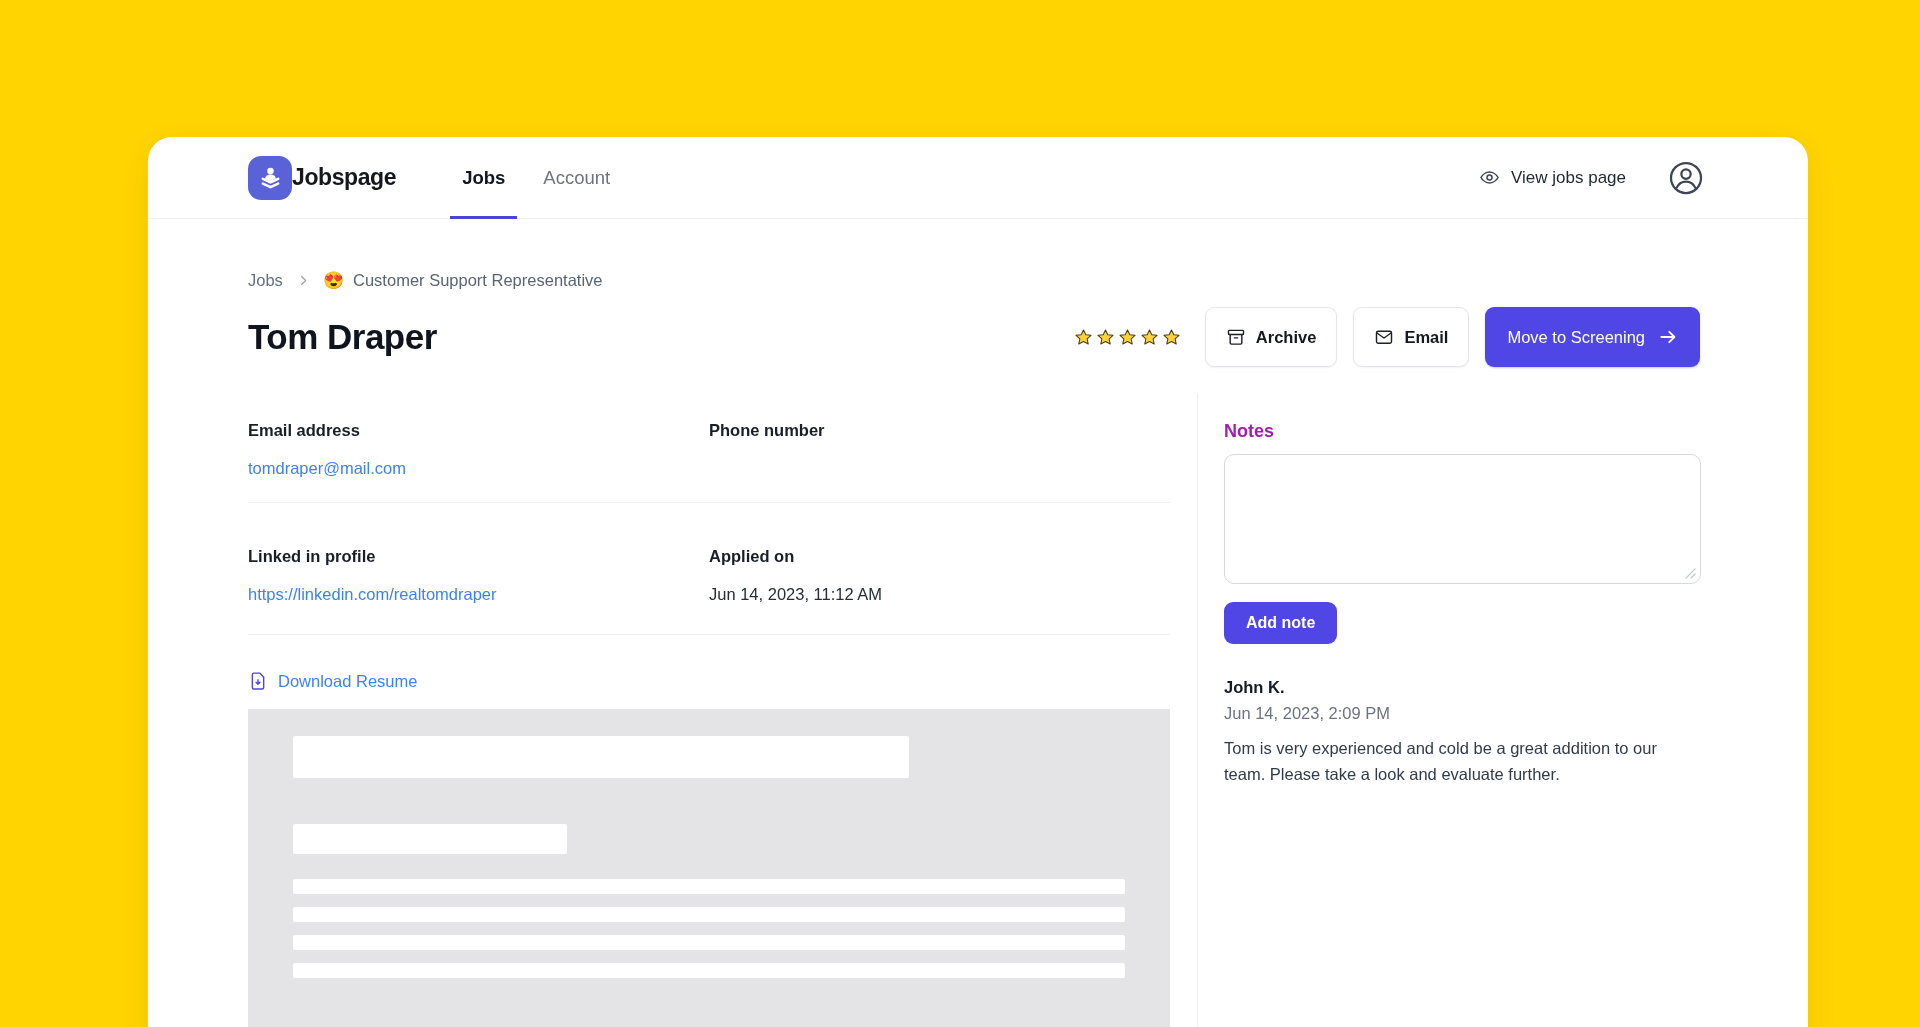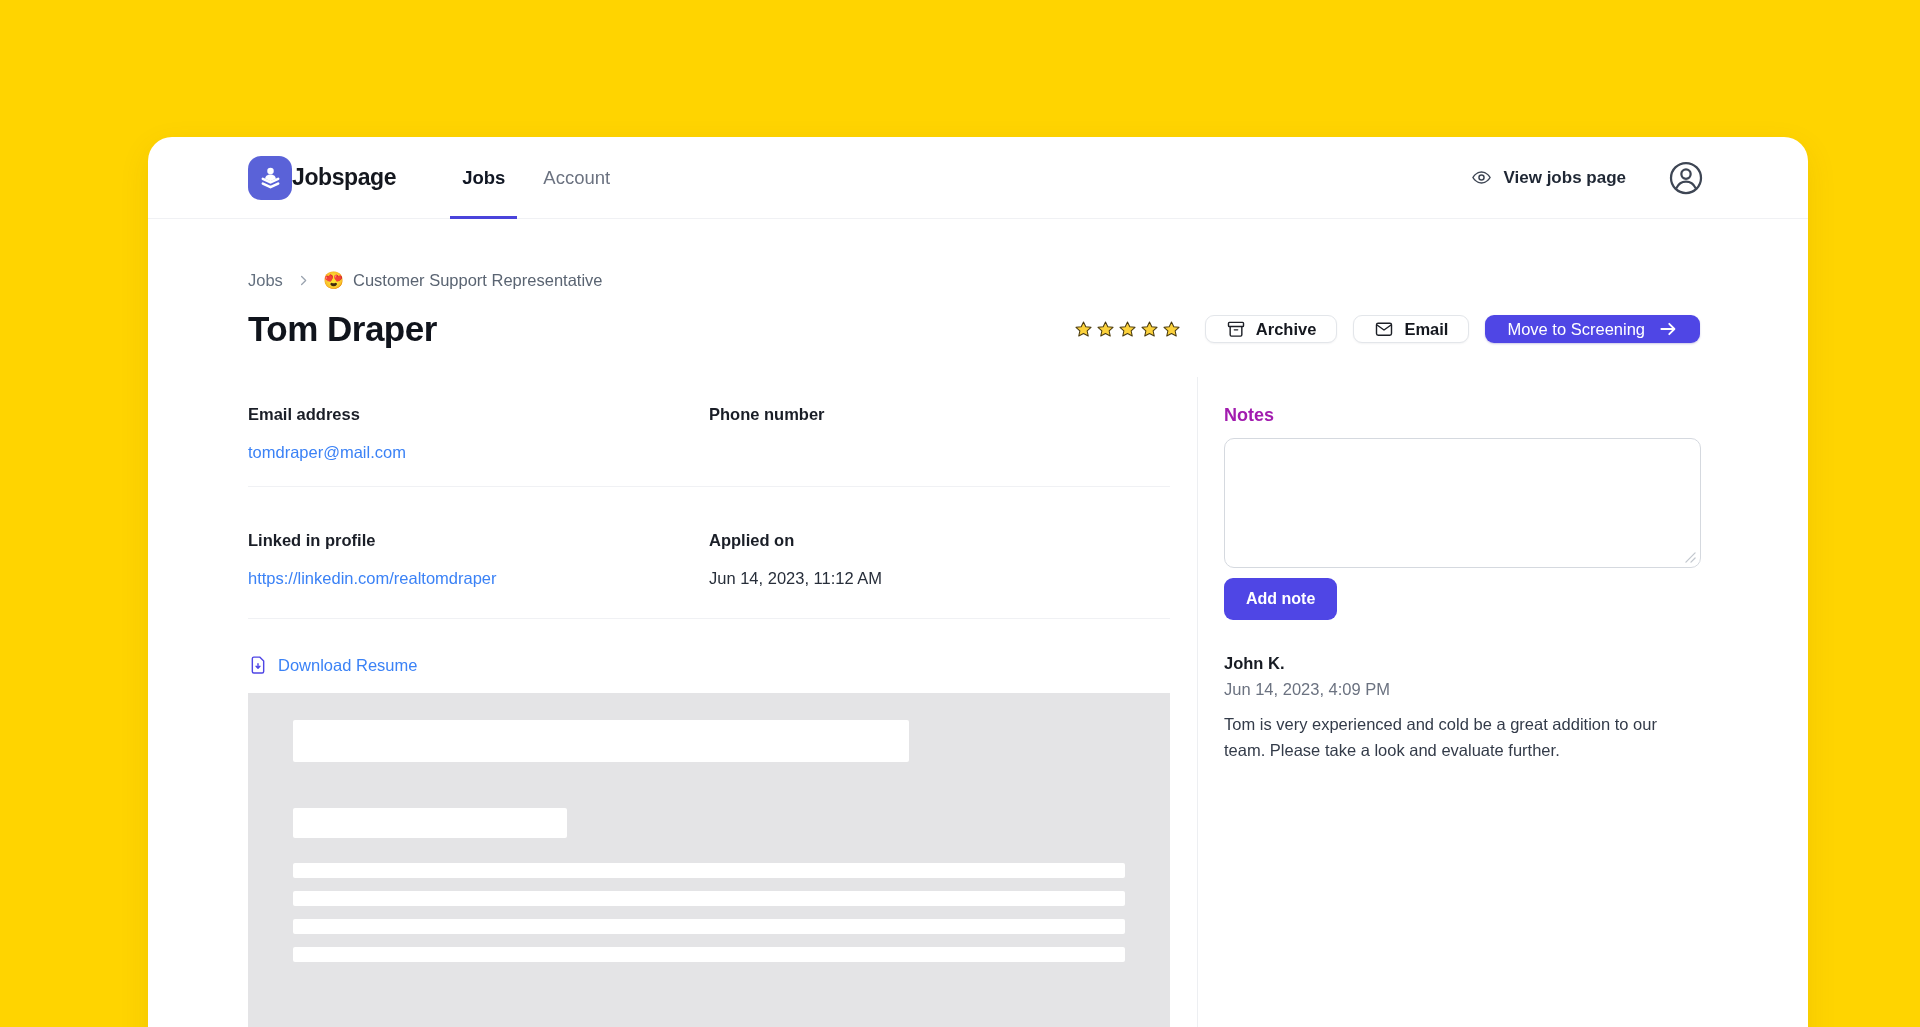--- a/index.html
+++ b/index.html
@@ -28,33 +28,33 @@
   .brand-name {
     font-size:23px; font-weight:800; letter-spacing:-0.4px; color:#14171E;
   }
   .nav { margin-left:54px; height:82px; display:flex; align-items:stretch; gap:14px; }
   .tab {
     display:flex; align-items:center; padding:0 12px; font-size:18.5px;
     color:#6B7280; font-weight:500; cursor:pointer; border-bottom:3px solid transparent; border-top:3px solid transparent;
   }
   .tab.active { color:#101623; font-weight:700; border-bottom-color:#4A44DB; }
   .header-right { margin-left:auto; display:flex; align-items:center; gap:42px; }
-  .view-jobs { display:flex; align-items:center; gap:11px; font-size:17px; font-weight:700; color:#1F2734; cursor:pointer; }
+  .view-jobs { display:flex; align-items:center; gap:11px; font-size:17px; font-weight:400; color:#1F2734; cursor:pointer; }
   .avatar-btn { display:flex; cursor:pointer; }
   
   .page-head { padding:50px 108px 0 100px; }
   .breadcrumb { display:flex; align-items:center; gap:13px; font-size:16.5px; color:#64707F; height:22px; }
   .crumb { cursor:pointer; }
   .crumb-current { display:flex; align-items:center; gap:8px; color:#5A6472; }
   .title-row { margin-top:16px; display:flex; align-items:center; }
   .page-title { font-size:35px; line-height:44px; font-weight:800; letter-spacing:-0.5px; color:#10141C; }
   .actions { margin-left:auto; display:flex; align-items:center; gap:16px; }
   .stars { display:flex; align-items:center; gap:3px; margin-right:8px; }
   .btn {
-    height:28px; display:flex; align-items:center; gap:10px; padding:0 20px;
+    height:60px; display:flex; align-items:center; gap:10px; padding:0 20px;
     background:#fff; border:1px solid #E3E6EA; border-radius:9px;
     font-size:16.5px; font-weight:600; color:#15181F; cursor:pointer;
     box-shadow:0 1px 2px rgba(16,24,40,.05);
     font-family:"Liberation Sans", sans-serif;
   }
   .btn-primary {
     background:#4F46E5; border:none; color:#fff; font-weight:400; gap:13px; padding:0 22px;
     box-shadow:0 1px 2px rgba(47,37,162,.25);
   }
   
@@ -82,21 +82,21 @@
   
   .notes-title { font-size:18px; font-weight:700; color:#a21caf; }
   .note-input-wrap { position:relative; margin-top:12px; }
   .note-input {
     width:477px; height:130px; resize:none; outline:none;
     border:1px solid #D5D9DF; border-radius:10px; padding:12px 14px;
     font-family:"Liberation Sans", sans-serif; font-size:16px; color:#272E3A; background:#fff;
   }
   .resize-handle { position:absolute; right:5px; bottom:9px; pointer-events:none; }
   .add-note-btn {
-    margin-top:6px; height:42px; padding:0 22px; border:none; border-radius:9px;
+    margin-top:14px; height:42px; padding:0 22px; border:none; border-radius:9px;
     background:#4F46E5; color:#fff; font-size:16px; font-weight:700; cursor:pointer;
     font-family:"Liberation Sans", sans-serif;
   }
   .note-entry { margin-top:34px; }
   .note-author { font-size:16.5px; font-weight:700; color:#171B23; }
   .note-time { margin-top:7px; font-size:16.5px; color:#6B7280; }
   .note-text { margin-top:13px; font-size:16.5px; line-height:1.55; color:#333B49; }
   .emoji { font-size:17px; line-height:1; }
   svg { display:block; }
 </style>
@@ -282,19 +282,19 @@
           <svg width="11" height="11" viewBox="0 0 12 12" fill="none">
             <path d="M11 1L1 11M11 6.5L6.5 11" stroke="#C2C7CE" stroke-width="1.4" stroke-linecap="round"></path>
           </svg>
         </span>
       </div>
 
       <button class="add-note-btn">Add note</button>
 
       <div class="note-entry">
         <div class="note-author">John K.</div>
-        <div class="note-time">Jun 14, 2023, 4:09 PM</div>
+        <div class="note-time">Jun 14, 2023, 2:09 PM</div>
         <div class="note-text">Tom is very experienced and cold be a great addition to our team. Please take a look and evaluate further.</div>
       </div>
     </div>
 
   </div>
 </div>
 
 </body></html>

